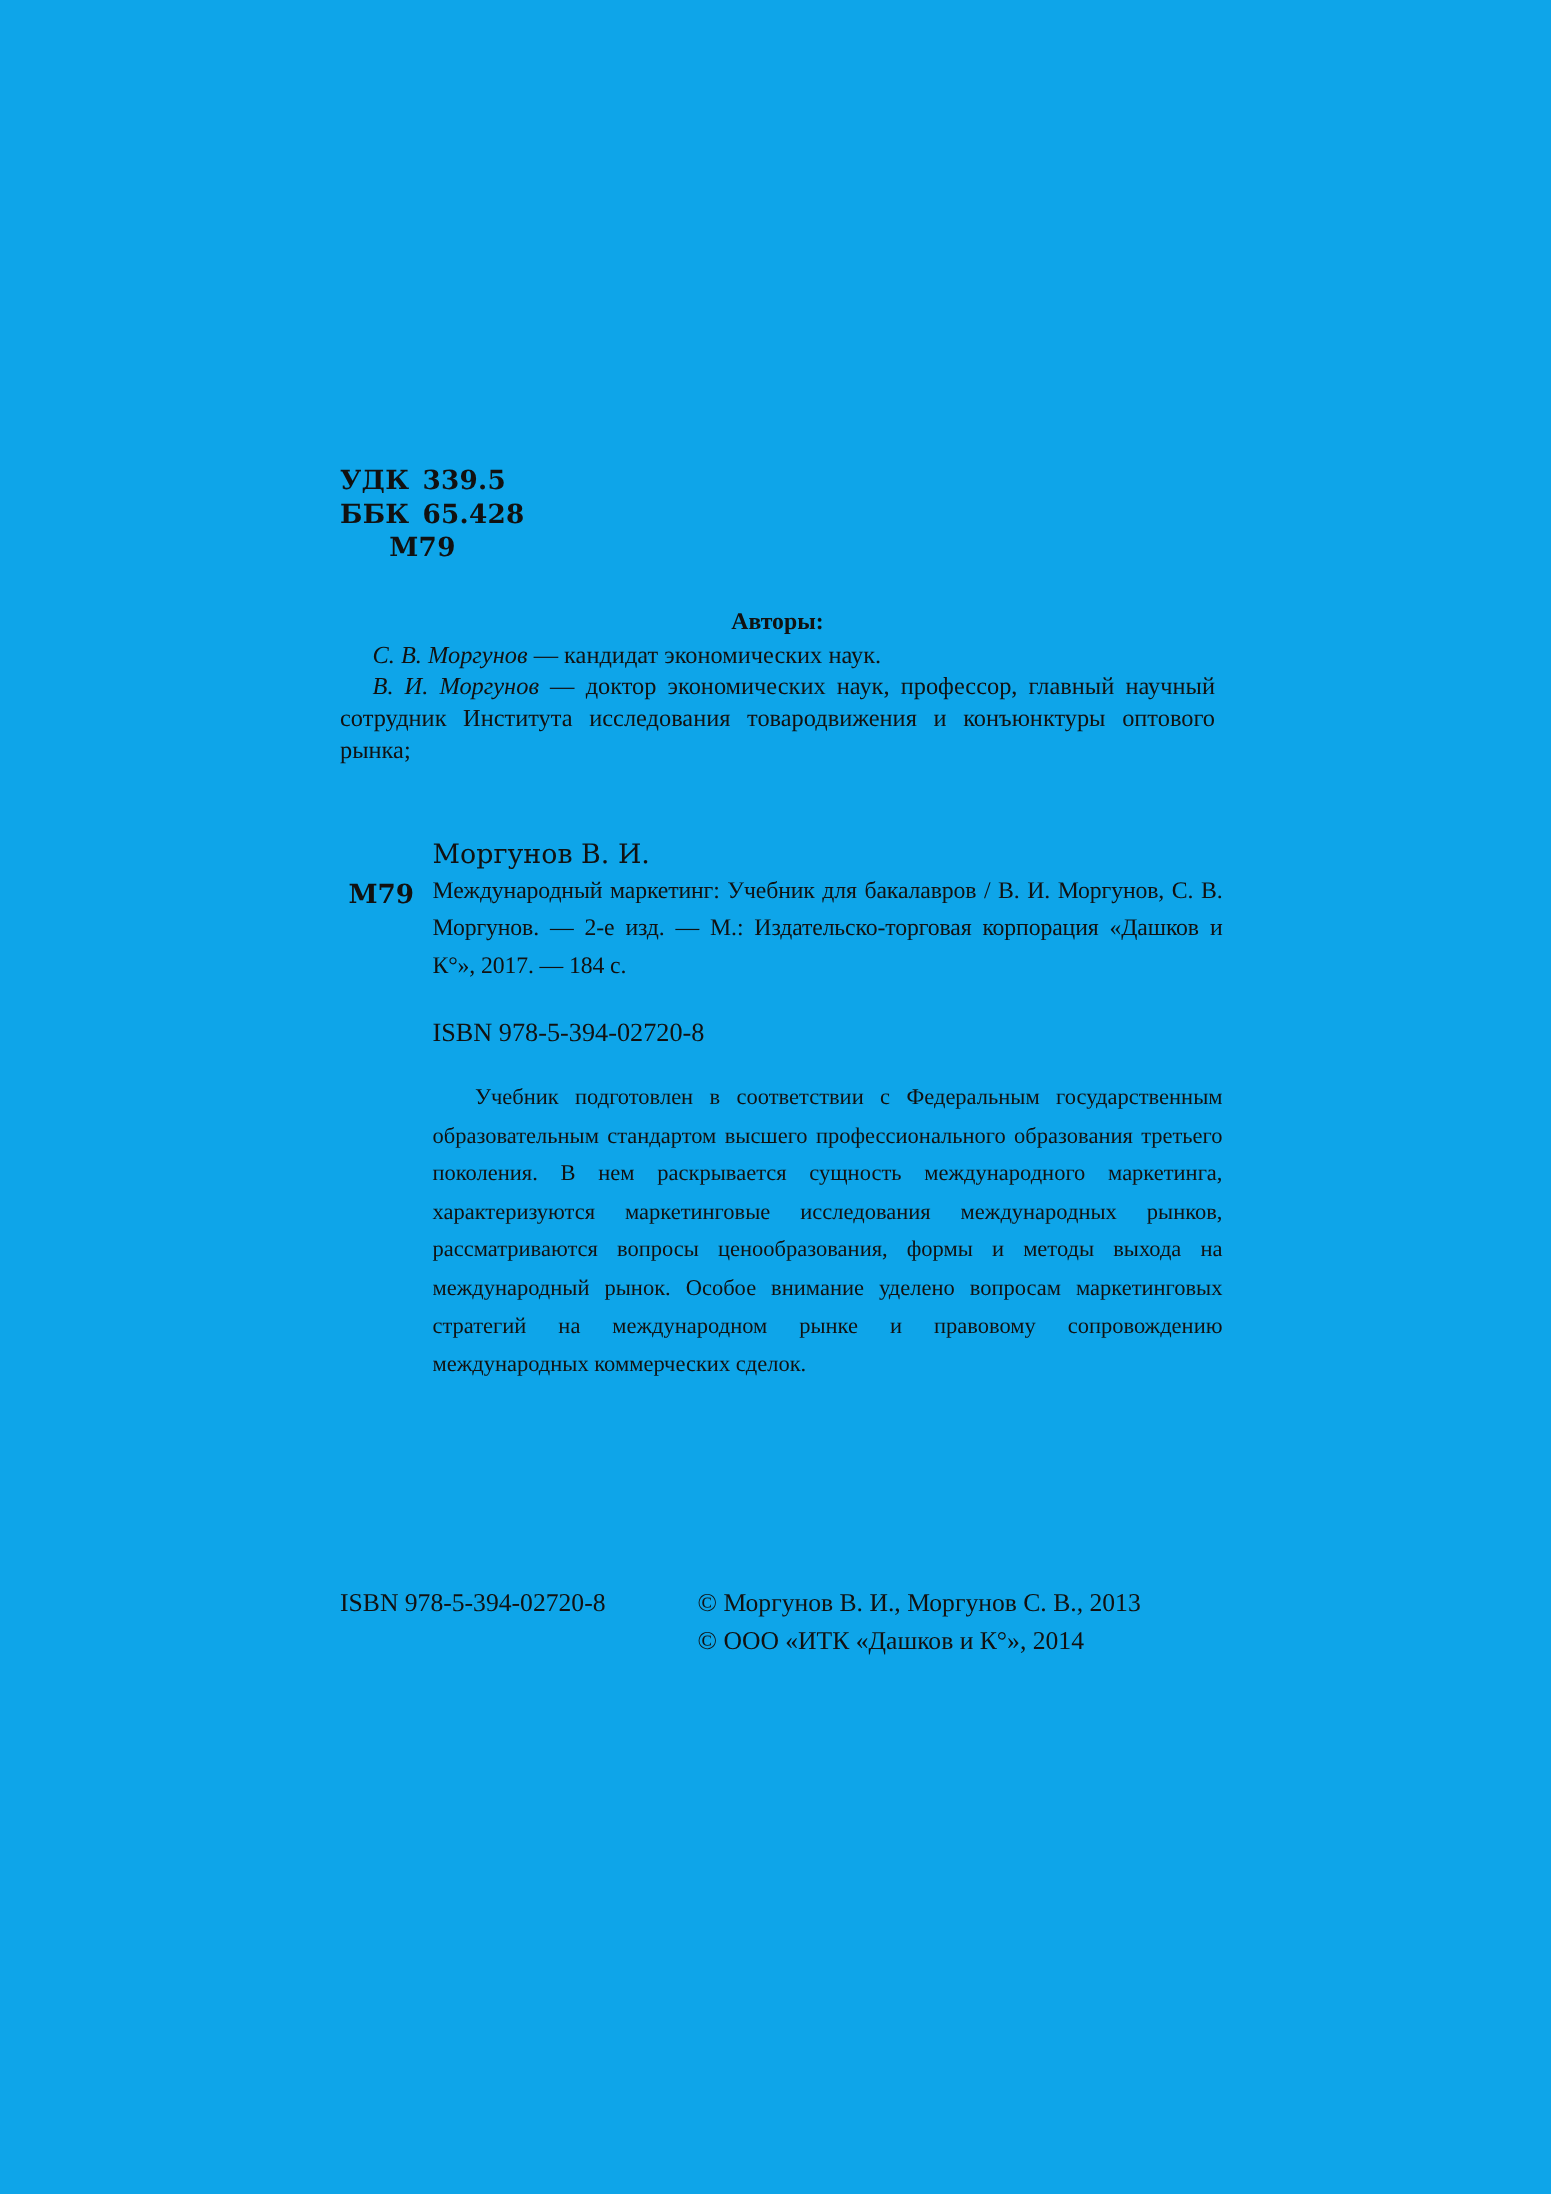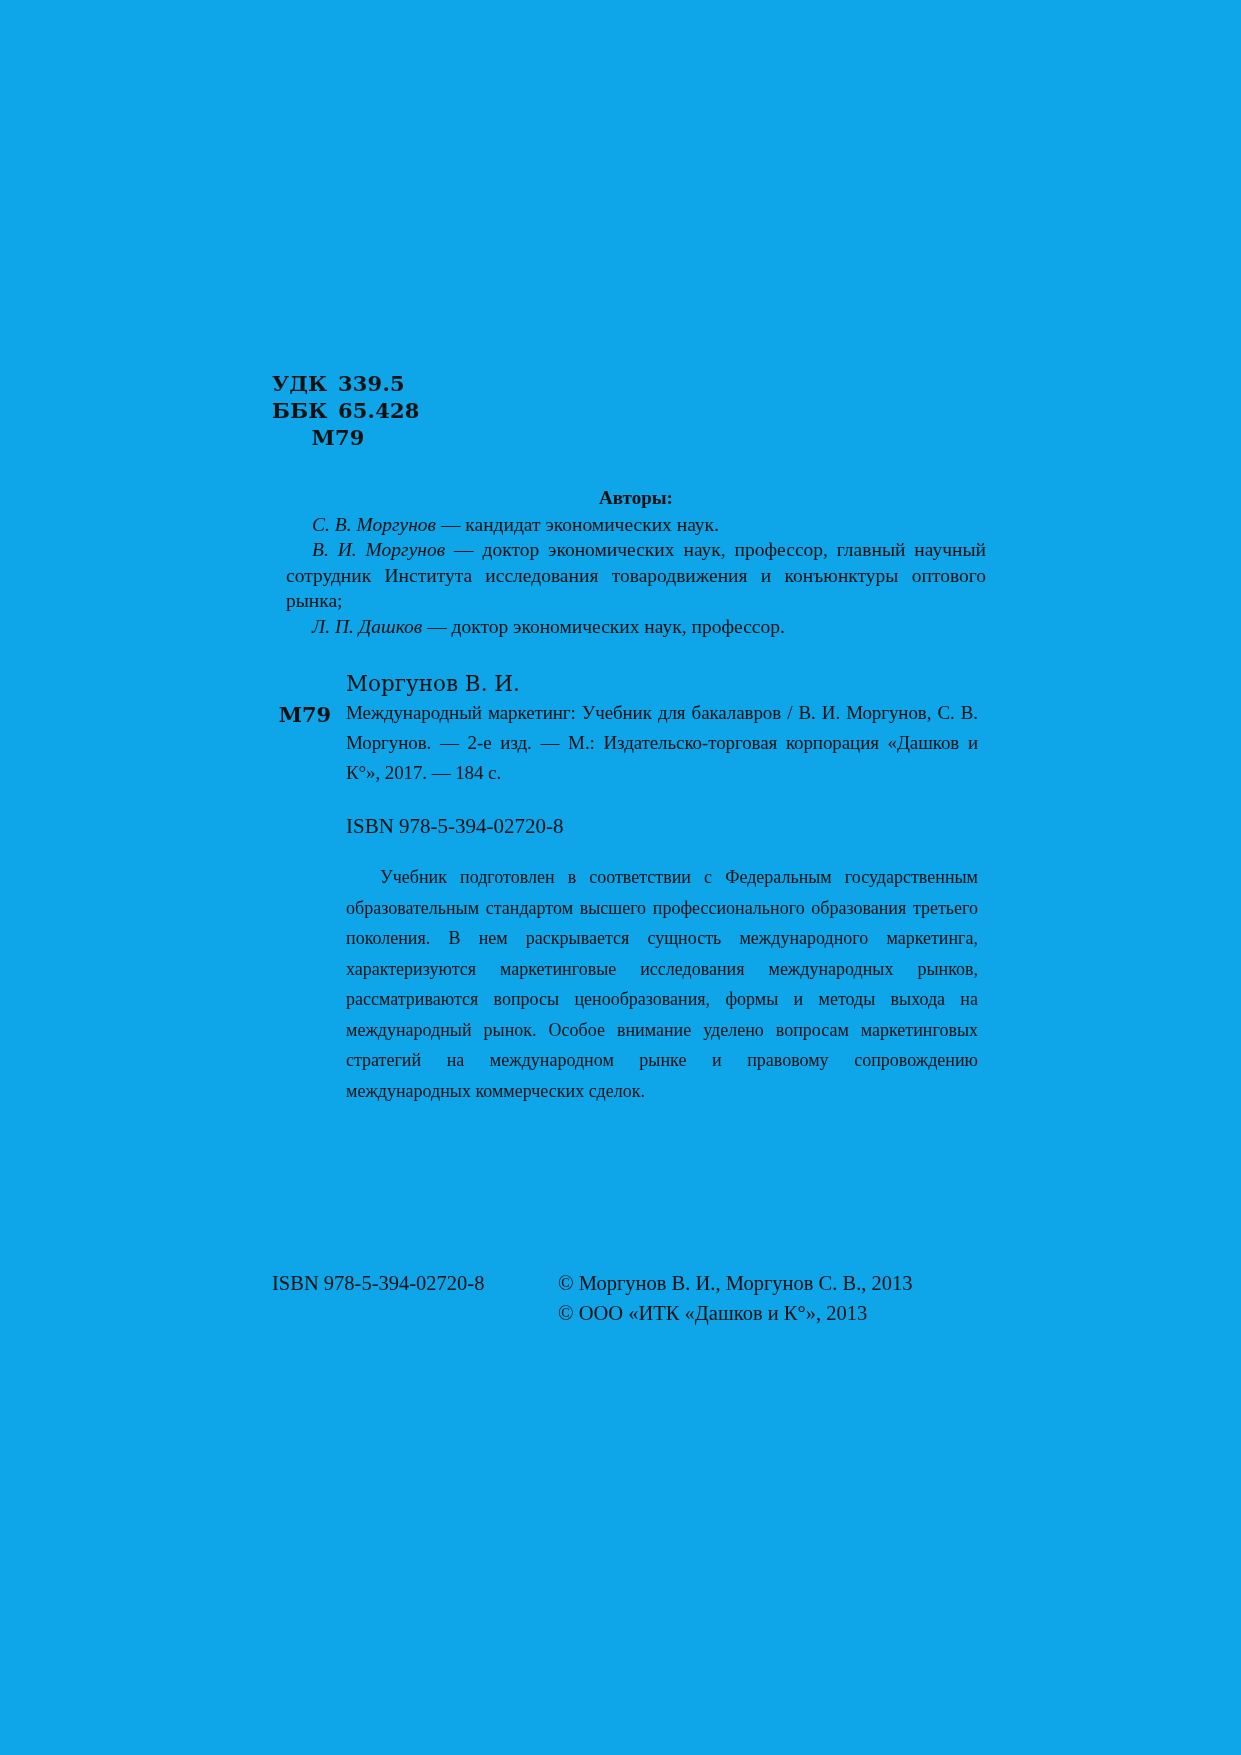--- a/index.html
+++ b/index.html
@@ -37,21 +37,21 @@
     width: 66px;
   }
   .classif .row.center {
     text-align: center;
     width: 132px;
   }
 
   
   .authors {
     position: absolute;
-    left: 286px;
+    left: 272px;
     top: 485px;
     width: 700px;
     font-size: 19.5px;
     line-height: 25.5px;
     text-align: justify;
   }
   .authors .heading {
     text-align: center;
     font-weight: bold;
     font-size: 19px;
@@ -147,38 +147,37 @@
   <div class="classif">
     <div class="row"><span class="lbl">УДК</span><span>339.5</span></div>
     <div class="row"><span class="lbl">ББК</span><span>65.428</span></div>
     <div class="row center">М79</div>
   </div>
 
   <div class="authors">
     <div class="heading">Авторы:</div>
     <p><span class="nm">С. В. Моргунов</span><span> — кандидат экономических наук.</span></p>
     <p><span class="nm">В. И. Моргунов</span><span> — доктор экономических наук, профессор, главный научный сотрудник Института исследования товародвижения и конъюнктуры оптового рынка;</span></p>
-    <p><span class="nm">Л. П. Дашков</span><span> — доктор экономических наук, профессор.</span></p>
   </div>
 
   <div class="biblio">
     <div class="code-col">М79</div>
     <div class="author-line">Моргунов В. И.</div>
     <div class="desc">Международный маркетинг: Учебник для бакалавров / В. И. Моргунов, С. В. Моргунов. — 2-е изд. — М.: Издательско-торговая корпорация «Дашков и К°», 2017. — 184 с.</div>
     <div class="isbn">ISBN 978-5-394-02720-8</div>
 
     <div class="annot">
       <p>Учебник подготовлен в соответствии с Федеральным государственным образовательным стандартом высшего профессионального образования третьего поколения. В нем раскрывается сущность международного маркетинга, характеризуются маркетинговые исследования международных рынков, рассматриваются вопросы ценообразования,  формы и методы выхода на международный рынок. Особое внимание уделено вопросам маркетинговых стратегий на международном рынке и правовому сопровождению международных коммерческих сделок.</p>
     </div>
   </div>
 
   <div class="footer">
     <div class="line">
       <div class="left">ISBN 978-5-394-02720-8</div>
       <div class="right">© Моргунов В. И., Моргунов С. В., 2013</div>
     </div>
     <div class="line second">
       <div class="left"></div>
-      <div class="right">© ООО «ИТК «Дашков и К°», 2013</div>
+      <div class="right">© ООО «ИТК «Дашков и К°», 2014</div>
     </div>
   </div>
 
 </div>
 
 </body></html>

